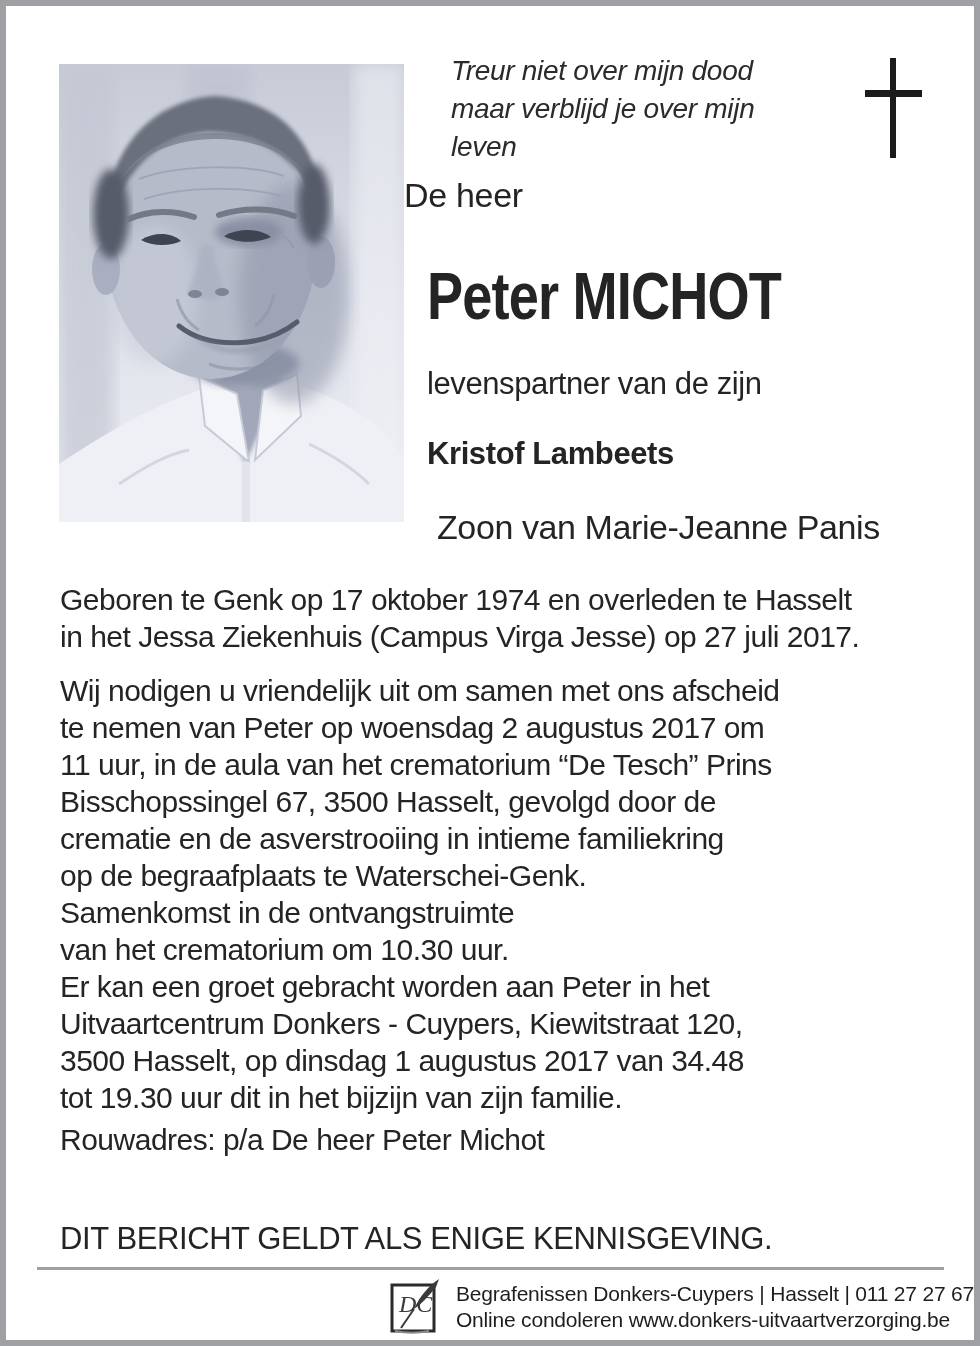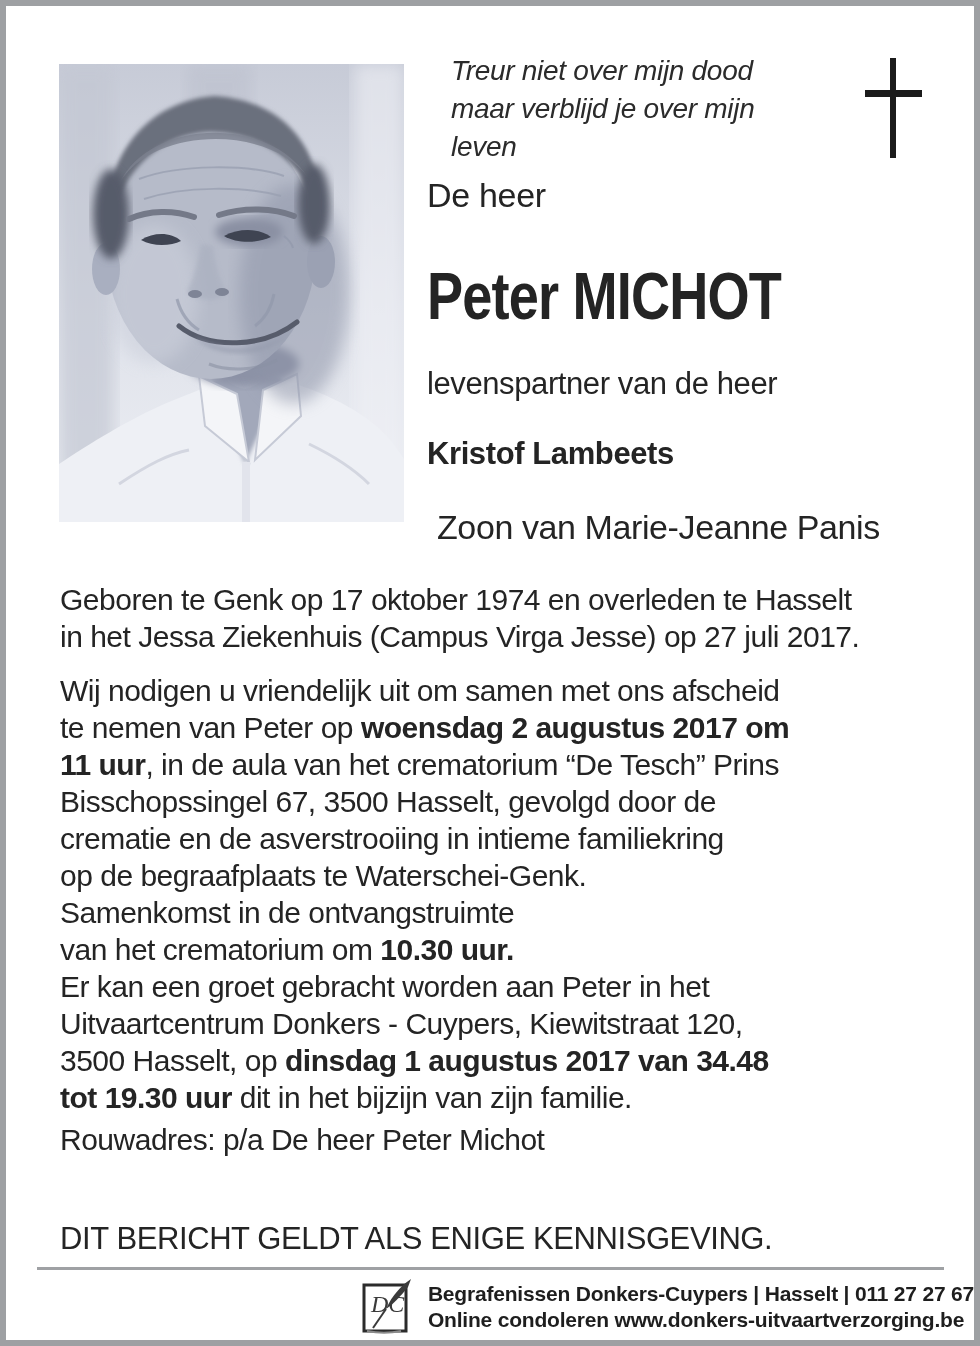--- a/index.html
+++ b/index.html
@@ -15,39 +15,39 @@
   }
   .abs{position:absolute;}
   .photo{left:53px;top:58px;width:345px;height:458px;}
   .photo svg{display:block;width:100%;height:100%;}
   .quote{
     left:421px;top:46px;width:420px;
     font-style:italic;font-size:28px;line-height:38px;
     letter-spacing:-0.3px;white-space:pre-line;color:#2b2b2b;margin-left:24px;
   }
   .cross{left:856px;top:52px;width:64px;height:104px;}
-  .salutation{left:421px;top:170px;font-size:34px;letter-spacing:-0.3px;}
+  .salutation{left:398px;top:170px;font-size:34px;letter-spacing:-0.3px;}
   .name{left:421px;top:252px;font-size:66px;font-weight:700;white-space:nowrap;}
   .name .squeeze{display:inline-block;transform:scaleX(0.82);transform-origin:left center;letter-spacing:-1px;}
   .relation{left:421px;top:360px;font-size:31px;letter-spacing:-0.4px;}
   .partner{left:421px;top:430px;font-size:31px;font-weight:700;letter-spacing:-0.4px;}
   .son{left:431px;top:502px;font-size:34px;letter-spacing:-0.4px;}
   .para{left:54px;width:890px;font-size:30px;line-height:37px;letter-spacing:-0.5px;}
   .p1{top:575px;}
   .p2{top:666px;}
   .p3{top:1115px;}
   .tline{height:37px;white-space:nowrap;}
-  .tline .b{font-weight:700;}
+  .tline .b{font-weight:400;}
   .notice{left:54px;top:1215px;font-size:31px;letter-spacing:-0.4px;white-space:nowrap;}
   .footer-rule{left:31px;top:1261px;width:907px;height:3px;background:#9fa1a4;}
   .footer{
     left:0;top:1272px;width:968px;
     display:flex;justify-content:flex-end;align-items:center;gap:13px;
   }
-  .footer-text{font-size:21px;line-height:26px;letter-spacing:-0.2px;color:#1e1e1e;font-weight:bold;}
+  .footer-text{font-size:21px;line-height:26px;letter-spacing:-0.2px;color:#1e1e1e;}
   .logo{width:54px;height:58px;flex:0 0 auto;}
   .logo svg{display:block;width:100%;height:100%;}
 </style>
 </head>
 <body>
 
 <div class="card">
 
   <div class="abs photo">
     <svg viewBox="0 0 345 458" preserveAspectRatio="none">
@@ -130,21 +130,21 @@
       <rect x="3" y="32" width="57" height="7" fill="#1b1b1b"></rect>
     </svg>
   </div>
 
   <div class="abs salutation">De heer</div>
 
   <div class="abs name">
     <span class="squeeze">Peter MICHOT</span>
   </div>
 
-  <div class="abs relation">levenspartner van de heer</div>
+  <div class="abs relation">levenspartner van de zijn</div>
   <div class="abs partner">Kristof Lambeets</div>
   <div class="abs son">Zoon van Marie-Jeanne Panis</div>
 
   <div class="abs para p1">
       <div class="tline"><span>Geboren te Genk op 17 oktober 1974 en overleden te Hasselt</span></div>
       <div class="tline"><span>in het Jessa Ziekenhuis (Campus Virga Jesse) op 27 juli 2017.</span></div>
     </div>
   <div class="abs para p2">
       <div class="tline"><span>Wij nodigen u vriendelijk uit om samen met ons afscheid</span></div>
       <div class="tline"><span>te nemen van Peter op </span><span class="b">woensdag 2 augustus 2017 om</span></div>

